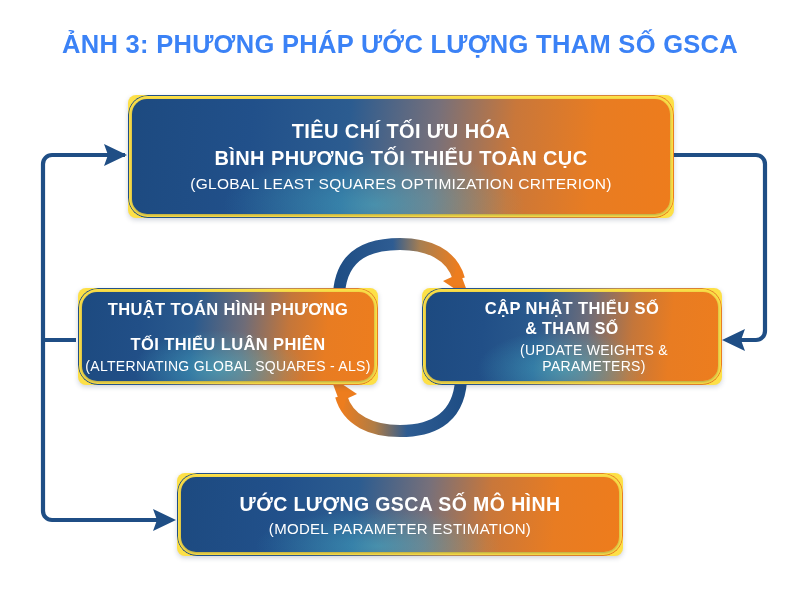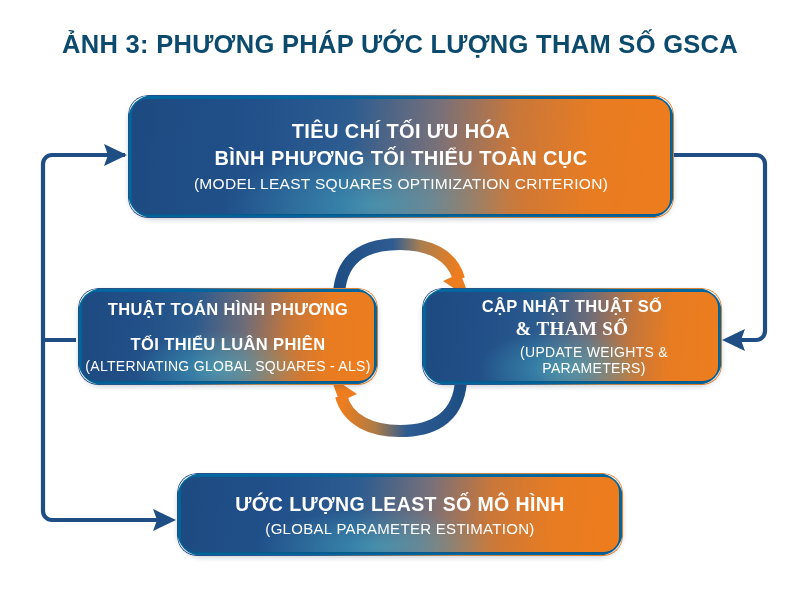--- a/index.html
+++ b/index.html
@@ -25,38 +25,38 @@
   
   #title {
     position: absolute;
     left: 0;
     top: 30px;
     width: 800px;
     text-align: center;
     font-size: 25.5px;
     font-weight: bold;
     letter-spacing: 0.3px;
-    color: #0c4a6e;
+    color: #3b82f6;
     text-transform: uppercase;
     white-space: nowrap;
   }
 
   
   #connectors {
     position: absolute;
     left: 0; top: 0;
     width: 800px; height: 600px;
   }
 
   
   .node {
     position: absolute;
     box-sizing: border-box;
-    border-radius: 25px;
-    background: #0369a1;
+    border-radius: 8px;
+    background: #fde047;
     padding: 4px;
     box-shadow: 0 2px 5px rgba(40,60,90,0.22);
   }
   .node::before {
     
     content: "";
     position: absolute;
     left: 0; top: 0; right: 0; bottom: 0;
     border-radius: 20px;
     padding: 1.4px;
@@ -119,21 +119,21 @@
 
   
   #node-als { left: 78px; top: 288px; width: 300px; height: 97px; }
   #node-als .line1 { font-size: 16.5px; }
   #node-als .line2 { font-size: 16.5px; margin-top: 16px; }
   #node-als .sub   { font-size: 14px; margin-top: 4px; }
 
   
   #node-update { left: 422px; top: 288px; width: 300px; height: 97px; }
   #node-update .line1 { font-size: 16.5px; }
-  #node-update .line2 { font-size: 19px; margin-top: 2px; font-family: Liberation Serif, serif; }
+  #node-update .line2 { font-size: 16px; margin-top: 2px; }
   #node-update .sub   { font-size: 14px; margin-top: 4px; margin-left: 44px; }
 
   
   #node-bottom { left: 177px; top: 473px; width: 446px; height: 83px; }
   #node-bottom .line1 { font-size: 19.5px; }
   #node-bottom .sub   { font-size: 15px; margin-top: 4px; }
 </style>
 </head>
 <body>
 
@@ -182,40 +182,40 @@
     <g>
       <path d="M 461 381 C 458 422 428 431 400 431 C 372 431 348 421 341 396" fill="none" stroke="url(#gradBotArc)" stroke-width="12" stroke-linecap="butt"></path>
       <path d="M 330 376 L 357 394 L 346 399 L 343 411 Z" fill="#ED7D1E"></path>
     </g>
   </svg>
 
   <div class="node" id="node-top">
     <div class="node-inner grad-fill-wide">
       <div class="line1">TIÊU CHÍ TỐI ƯU HÓA</div>
       <div class="line2">BÌNH PHƯƠNG TỐI THIỂU TOÀN CỤC</div>
-      <div class="sub">(MODEL LEAST SQUARES OPTIMIZATION CRITERION)</div>
+      <div class="sub">(GLOBAL LEAST SQUARES OPTIMIZATION CRITERION)</div>
     </div>
   </div>
 
   <div class="node" id="node-als">
     <div class="node-inner grad-fill">
       <div class="line1">THUẬT TOÁN HÌNH PHƯƠNG</div>
       <div class="line2">TỐI THIỂU LUÂN PHIÊN</div>
       <div class="sub">(ALTERNATING GLOBAL SQUARES - ALS)</div>
     </div>
   </div>
 
   <div class="node" id="node-update">
     <div class="node-inner grad-fill">
-      <div class="line1">CẬP NHẬT THUẬT SỐ</div>
+      <div class="line1">CẬP NHẬT THIỂU SỐ</div>
       <div class="line2">&amp; THAM SỐ</div>
       <div class="sub">(UPDATE WEIGHTS &amp; PARAMETERS)</div>
     </div>
   </div>
 
   <div class="node" id="node-bottom">
     <div class="node-inner grad-fill-wide">
-      <div class="line1">ƯỚC LƯỢNG LEAST SỐ MÔ HÌNH</div>
-      <div class="sub">(GLOBAL PARAMETER ESTIMATION)</div>
+      <div class="line1">ƯỚC LƯỢNG GSCA SỐ MÔ HÌNH</div>
+      <div class="sub">(MODEL PARAMETER ESTIMATION)</div>
     </div>
   </div>
 
 </div>
 
 </body></html>

